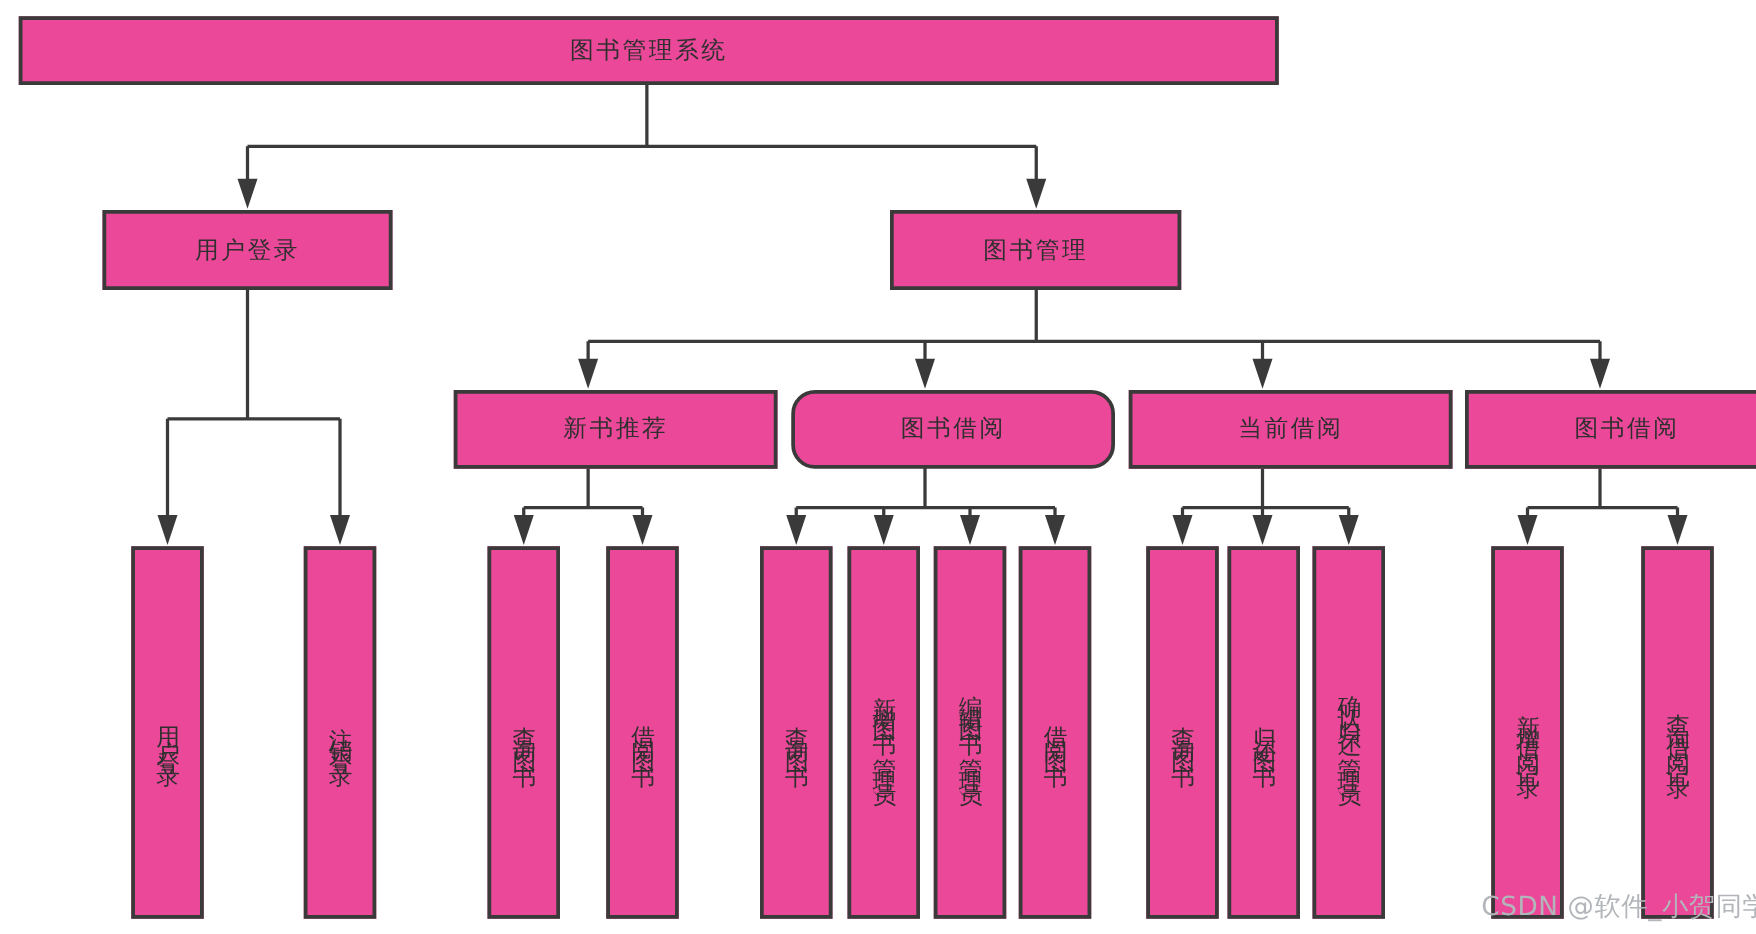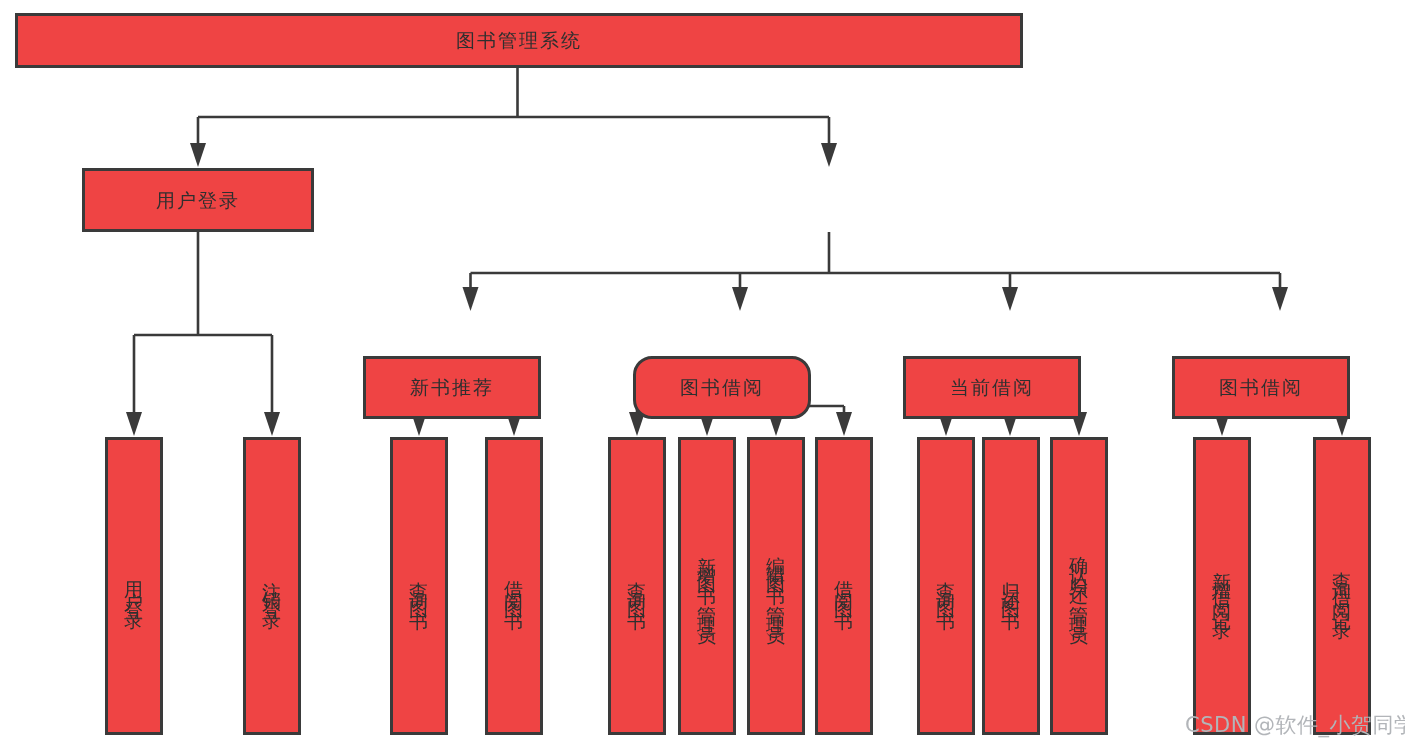--- a/index.html
+++ b/index.html
@@ -15,35 +15,35 @@
   #connectors {
     position: absolute;
     left: 0; top: 0;
     width: 1405px; height: 747px;
     z-index: 1;
   }
   .box {
     position: absolute;
     box-sizing: border-box;
     border: 3px solid #3a3a3a;
-    background: #ef4444;
+    background: #ec4899;
     display: flex;
     align-items: center;
     justify-content: center;
     font-size: 19px;
     letter-spacing: 2px;
     z-index: 2;
     line-height: 1.2;
     white-space: nowrap;
   }
   
   .root  { left: 15px;  top: 13px;  width: 1008px; height: 55px; }
   .lvl2a { left: 82px;  top: 168px; width: 232px;  height: 64px; }
   .lvl2b { left: 712px; top: 168px; width: 233px;  height: 64px; }
-  .lvl3  { top: 312px; width: 178px; height: 63px; margin-top: 44px; }
+  .lvl3  { top: 312px; width: 259px; height: 63px; }
   .l3a { left: 363px; }
   .l3b { left: 633px; border-radius: 19px; }
   .l3c { left: 903px; justify-content: center; }
   .l3d { left: 1172px; }
   
   .vbox { top: 437px; width: 58px; height: 298px; letter-spacing: 0; }
   .vbox span {
     writing-mode: vertical-rl;
     text-orientation: mixed;
     letter-spacing: 10px;
@@ -126,20 +126,23 @@
     </g>
   </svg>
 
   <div class="box root">
     <span>图书管理系统</span>
   </div>
 
   <div class="box lvl2a">
     <span>用户登录</span>
   </div>
+  <div class="box lvl2b">
+    <span>图书管理</span>
+  </div>
 
   <div class="box lvl3 l3a">
     <span>新书推荐</span>
   </div>
   <div class="box lvl3 l3b">
     <span>图书借阅</span>
   </div>
   <div class="box lvl3 l3c">
     <span>当前借阅</span>
   </div>

